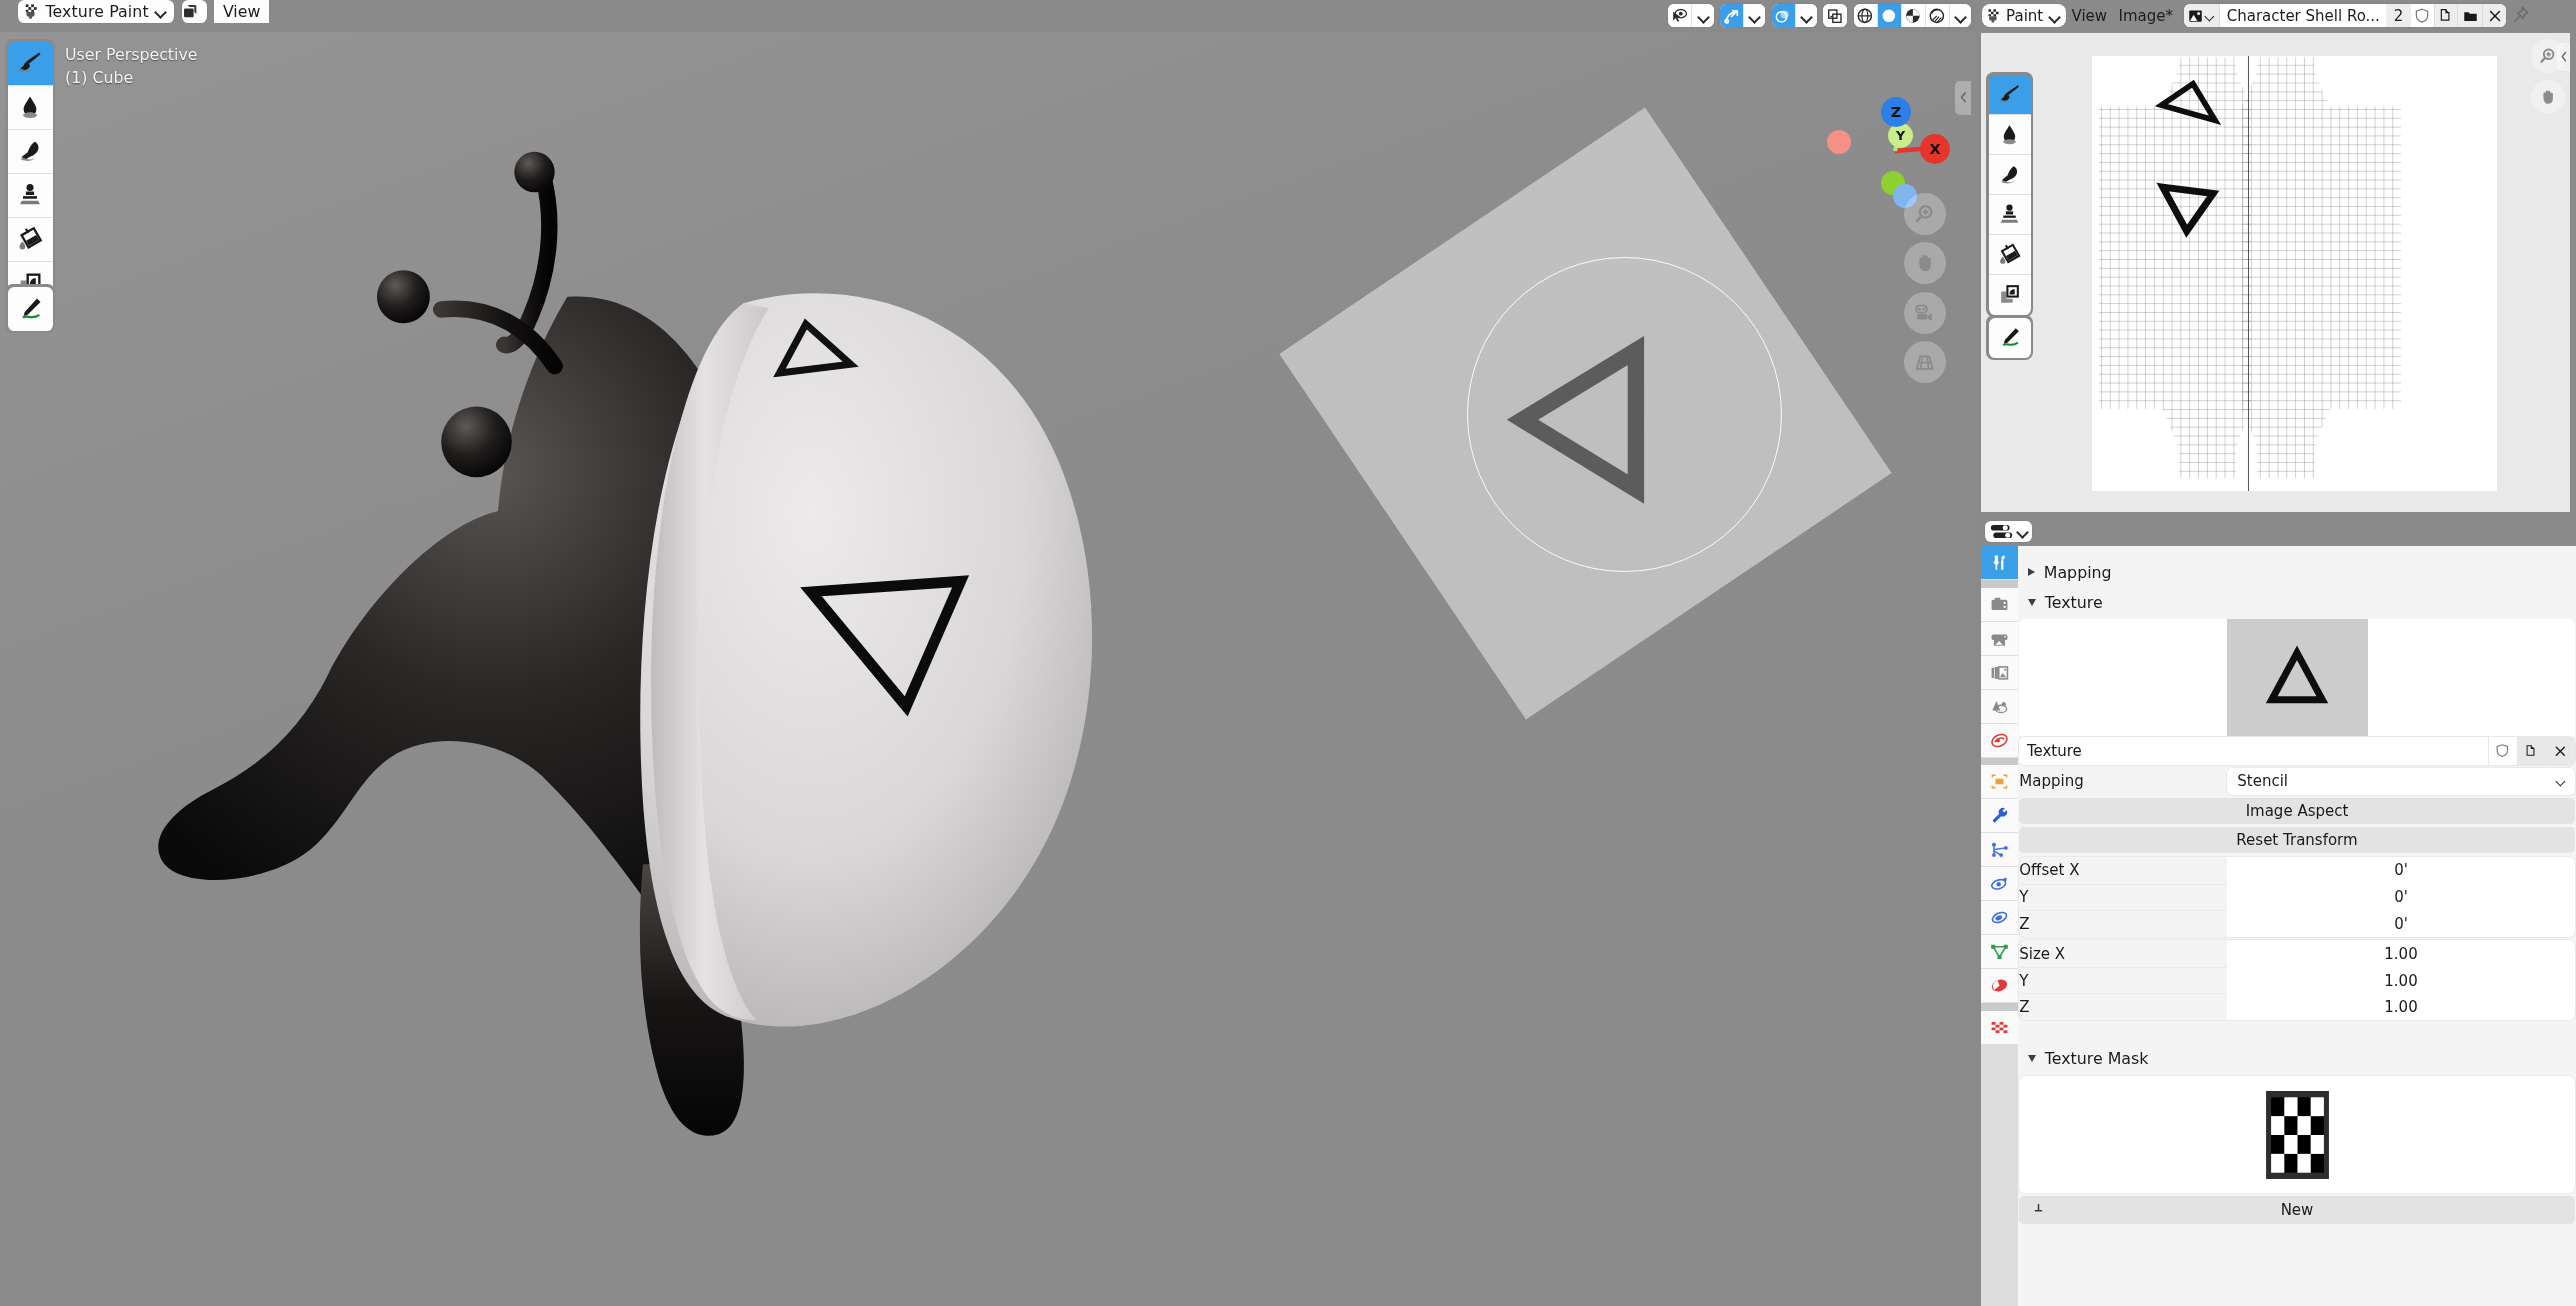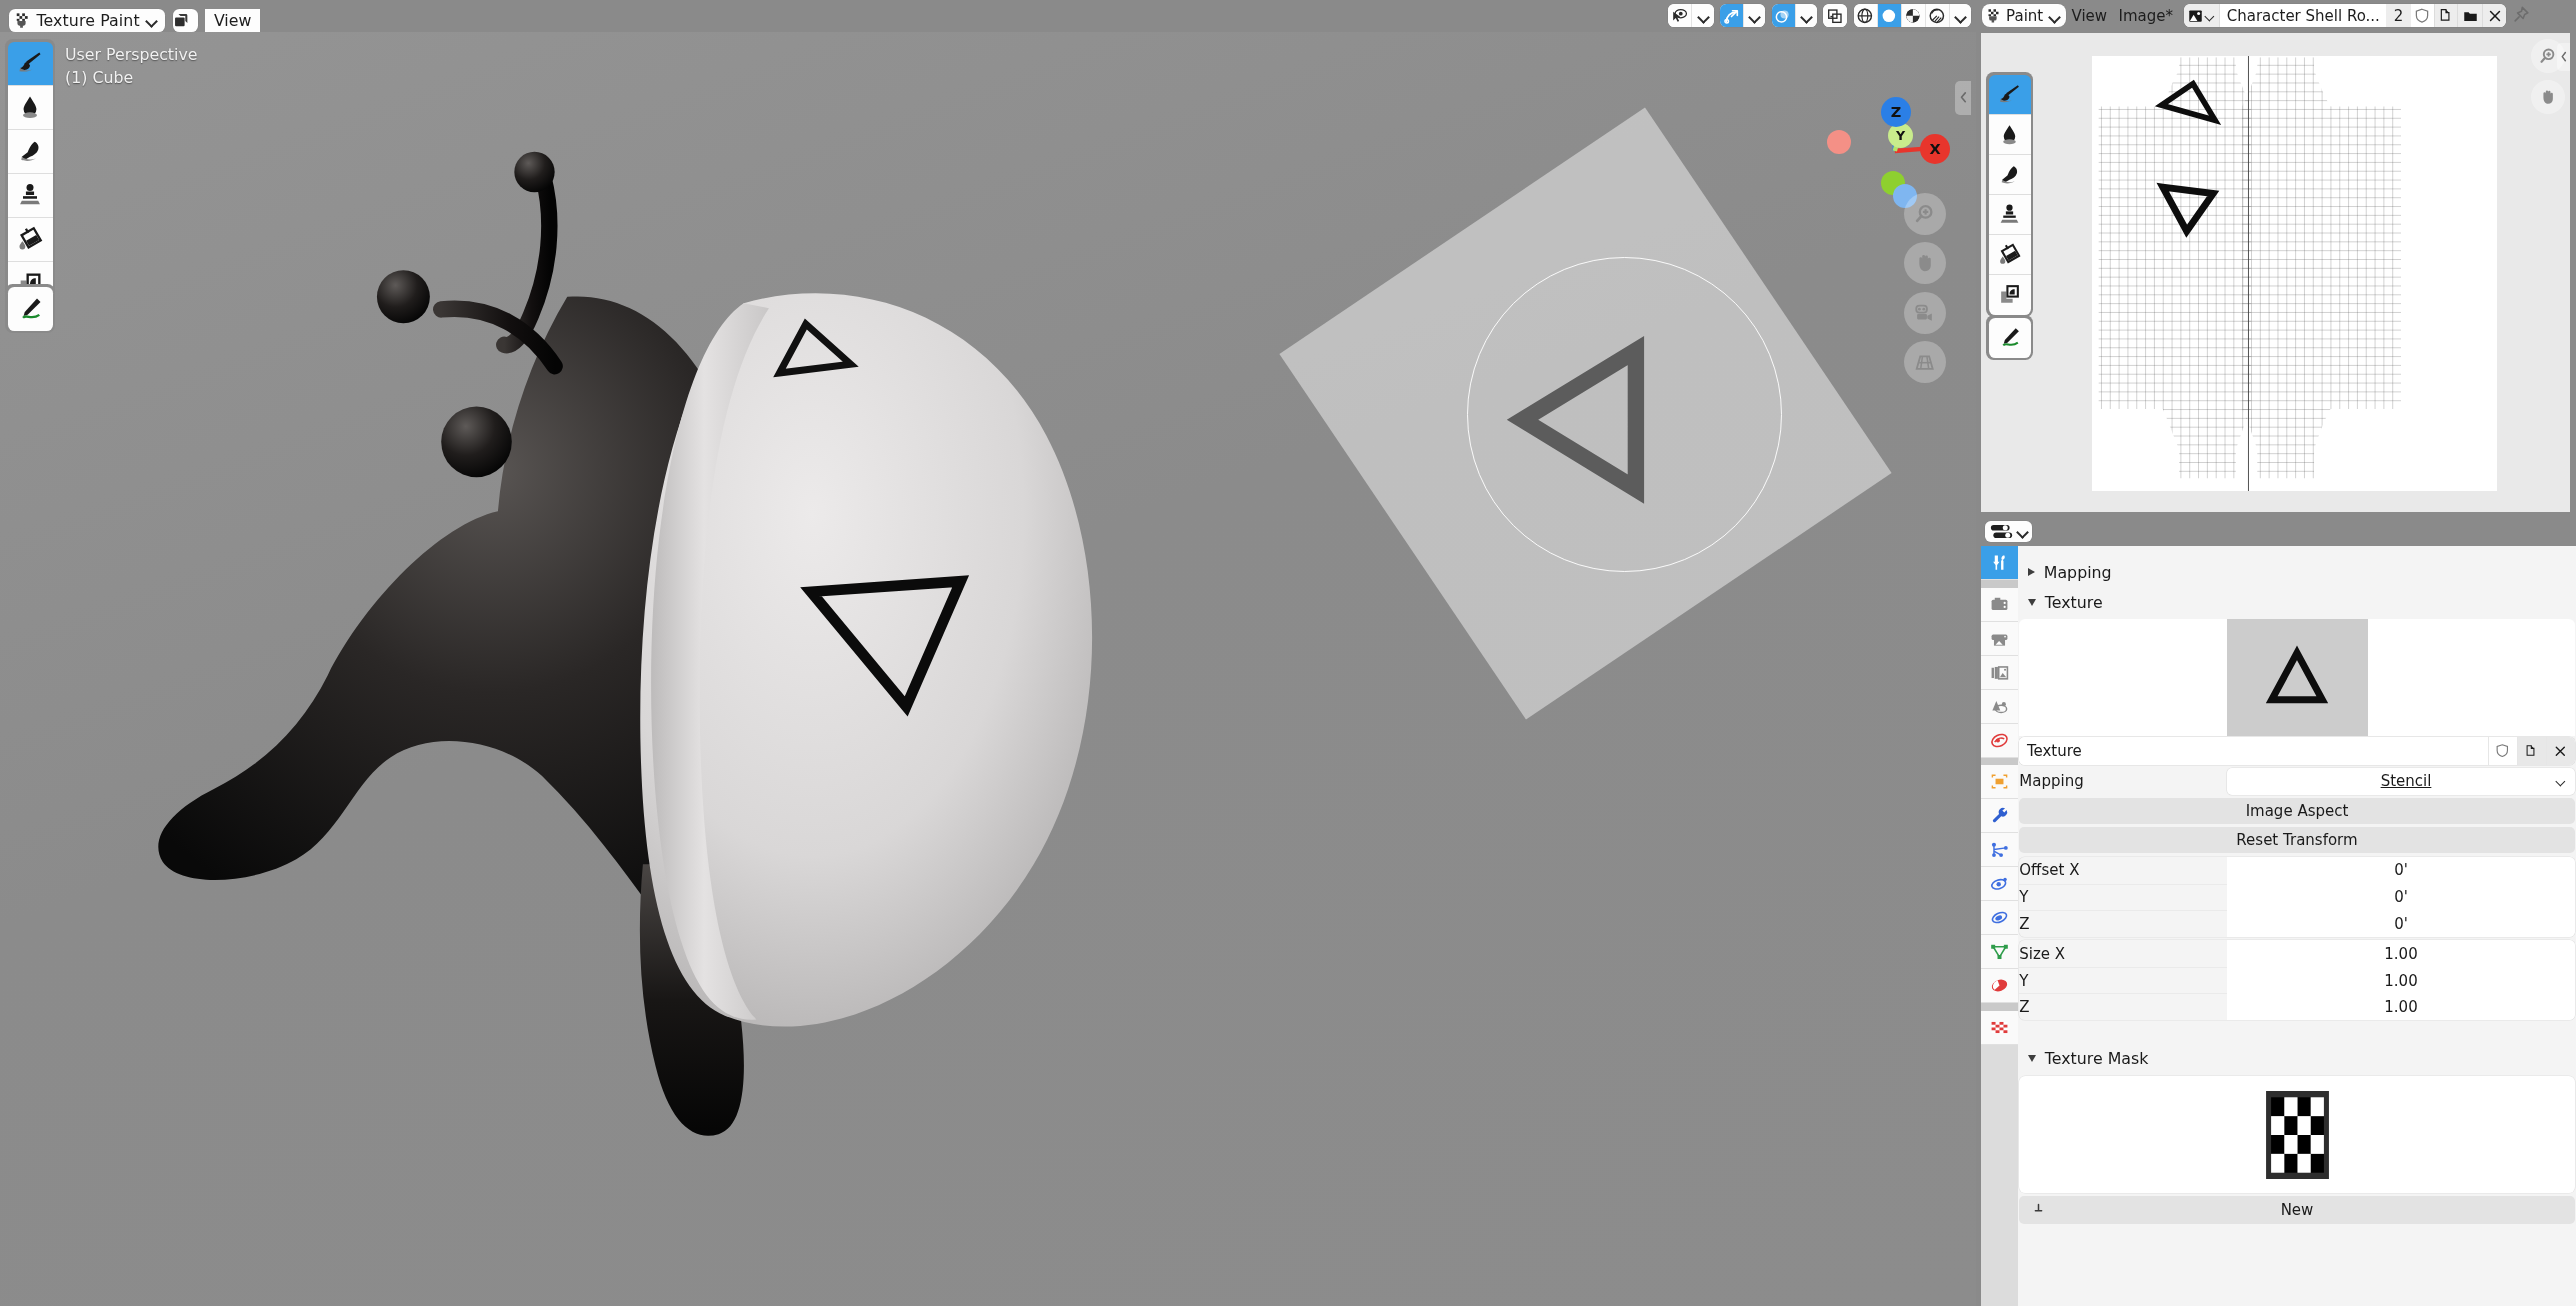--- a/index.html
+++ b/index.html
@@ -19,21 +19,21 @@
     display: flex; align-items: center;
     color: #1d1d1d;
     box-shadow: 0 0 0 0.6px rgba(0,0,0,0.06);
   }
 
   
   .vp-header {
     position: absolute; left: 0; top: 0;
     width: 1976px; height: 31.5px;
     background: #8a8a8a;
-    display: flex; align-items: flex-end;
+    display: flex; align-items: flex-start; padding-left: 9px;
   }
   .mode-pill {
     margin-left: 8.8px; height: 23px; padding: 0 7.6px 0 5px;
     border-radius: 6.3px; gap: 6.3px;
   }
   .mode-label { font-size: 15.8px; letter-spacing: 0.1px; }
   .chev {
     width: 11.3px; height: 11.3px;
     position: relative; flex: none;
   }
@@ -971,21 +971,21 @@
           </div>
           <div class="name-btn gray">
             <svg width="12.6" height="12.6" viewBox="0 0 22 22">
               <path d="M4 4 L18 18 M18 4 L4 18" stroke="#1a1a1a" stroke-width="2.4" stroke-linecap="round"></path>
             </svg>
           </div>
         </div>
 
         <div class="row">
           <div class="row-label">Mapping</div>
-          <div class="row-field" style="justify-content:center; padding-left:10px;text-decoration:underline;">
+          <div class="row-field" style="justify-content:flex-start; padding-left:10px;">
             <span>Stencil</span>
             <span class="chev-sm"></span>
           </div>
         </div>
 
         <div class="wide-btn">Image Aspect</div>
         <div class="wide-btn">Reset Transform</div>
 
 
         <div class="stack">

